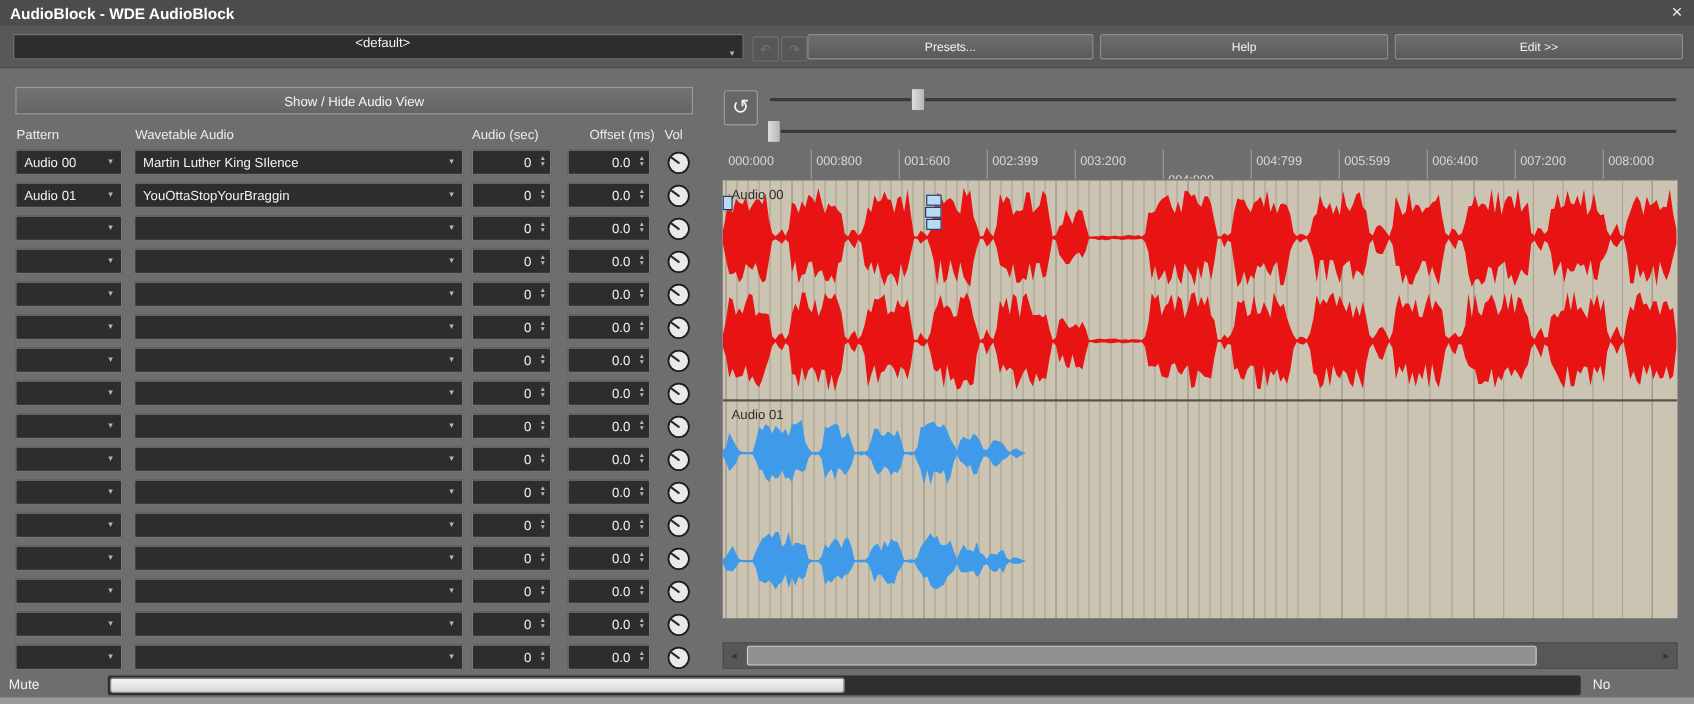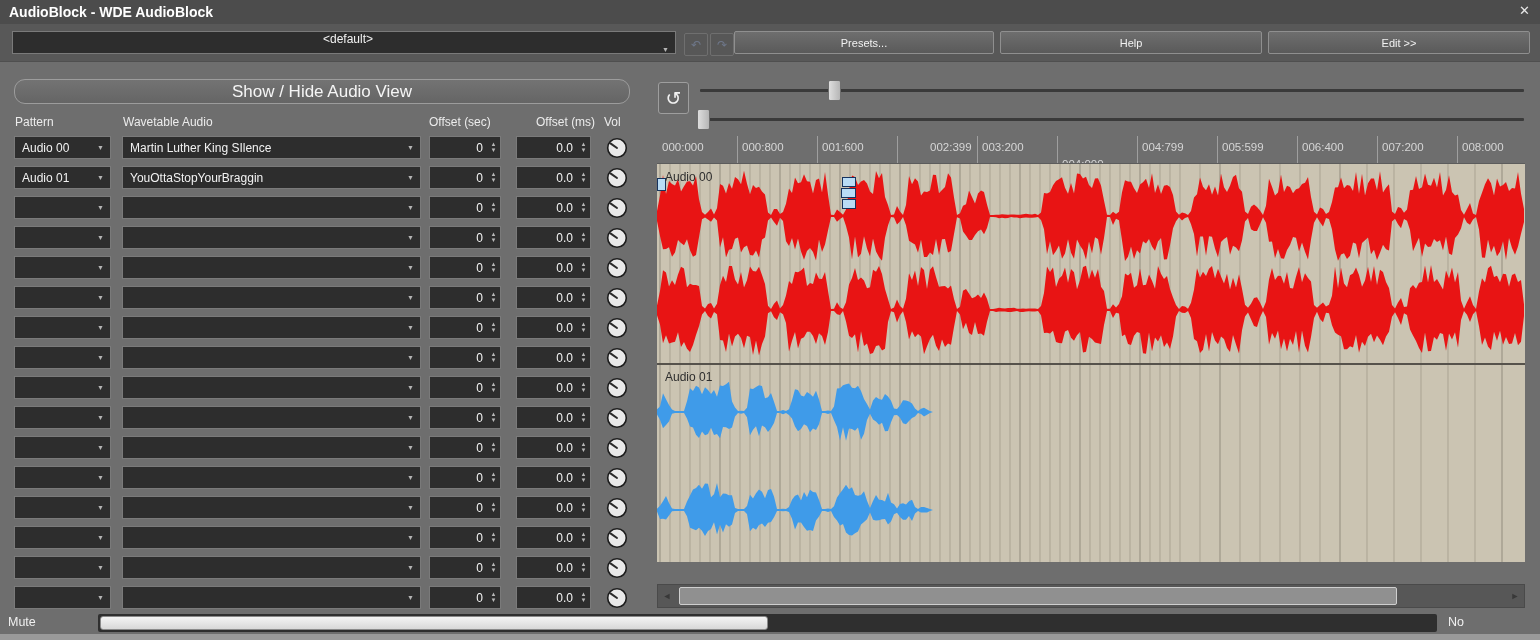--- a/index.html
+++ b/index.html
@@ -20,22 +20,22 @@
   #preset-dd{position:absolute;left:12px;top:31px;width:664px;height:23px;padding-left:8px;flex-direction:column;}
   .mini-btn{position:absolute;top:33px;width:22px;height:21px;background:#575757;border:1px solid #6f6f6f;
       border-radius:2px;display:flex;align-items:center;justify-content:center;
       color:rgba(130,145,180,0.55);font-size:12px;}
   .btn{position:absolute;top:31px;height:23px;background:linear-gradient(#6e6e6e,#5a5a5a);
       border:1px solid #8f8f8f;border-radius:2px;color:#f2f2f2;font-size:11px;
       display:flex;align-items:center;justify-content:center;box-sizing:border-box;}
 
   
   #showhide{position:absolute;left:14px;top:79px;width:614px;height:23px;
-      background:linear-gradient(#737373,#656565);border:1px solid #9c9c9c;border-radius:11px;
-      color:#f5f5f5;font-size:17px;display:flex;align-items:center;justify-content:center;}
+      background:linear-gradient(#737373,#656565);border:1px solid #9c9c9c;border-radius:0;
+      color:#f5f5f5;font-size:12px;display:flex;align-items:center;justify-content:center;}
   .hdr{position:absolute;top:115px;color:#ececec;font-size:12px;}
 
   .t-row{position:absolute;left:0;width:645px;height:30px;}
   .t-row .dd{position:absolute;top:3px;height:23px;padding-left:7px;}
   .dd.pattern{left:14px;width:97px;}
   .dd.wavetable{left:122px;width:299px;}
   .spin{position:absolute;top:3px;height:23px;background:#2d2d2d;border:1px solid #7a7a7a;
       box-sizing:border-box;display:flex;align-items:center;}
   .spin.sec{left:429px;width:72px;}
   .spin.ms{left:516px;width:75px;}
@@ -100,21 +100,21 @@
   <div class="mini-btn" style="left:710px;">
     <span>↷</span>
   </div>
   <div class="btn" style="left:1000px;width:262px;">Help</div>
   <div class="btn" style="left:734px;width:260px;">Presets...</div>
   <div class="btn" style="left:1268px;width:262px;">Edit &gt;&gt;</div>
 
   <div id="showhide">Show / Hide Audio View</div>
   <div class="hdr" style="left:15px;">Pattern</div>
   <div class="hdr" style="left:123px;">Wavetable Audio</div>
-  <div class="hdr" style="left:429px;">Offset (sec)</div>
+  <div class="hdr" style="left:429px;">Audio (sec)</div>
   <div class="hdr" style="left:516px;margin-left:20px;">Offset (ms)</div>
   <div class="hdr" style="left:604px;">Vol</div>
   <div id="rows">
       <div class="t-row" style="top: 133px;">
       <div class="dd pattern">
         <span class="dd-val">Audio 00</span>
         <span class="dd-arrow">▼</span>
       </div>
       <div class="dd wavetable">
         <span class="dd-val">Martin Luther King SIlence</span>
@@ -569,21 +569,21 @@
   <div class="slider-track" style="left:700px;top:118px;width:824px;"></div>
   <div class="slider-handle" style="left:697px;top:109px;"></div>
 
   <div id="ruler">
       <div class="tlabel" style="left: 5px;">000:000</div>
       <div class="tick" style="left: 80px;"></div>
       <div class="tlabel" style="left: 85px;">000:800</div>
       <div class="tick" style="left: 160px;"></div>
       <div class="tlabel" style="left: 165px;">001:600</div>
       <div class="tick" style="left: 240px;"></div>
-      <div class="tlabel" style="left: 245px; margin-left: 28px;">002:399</div>
+      <div class="tlabel" style="left: 245px;">002:399</div>
       <div class="tick" style="left: 320px;"></div>
       <div class="tlabel" style="left: 325px;">003:200</div>
       <div class="tick" style="left: 400px;"></div>
       <div class="tlabel" style="left: 405px; margin-top: 17px;">004:000</div>
       <div class="tick" style="left: 480px;"></div>
       <div class="tlabel" style="left: 485px;">004:799</div>
       <div class="tick" style="left: 560px;"></div>
       <div class="tlabel" style="left: 565px;">005:599</div>
       <div class="tick" style="left: 640px;"></div>
       <div class="tlabel" style="left: 645px;">006:400</div>

